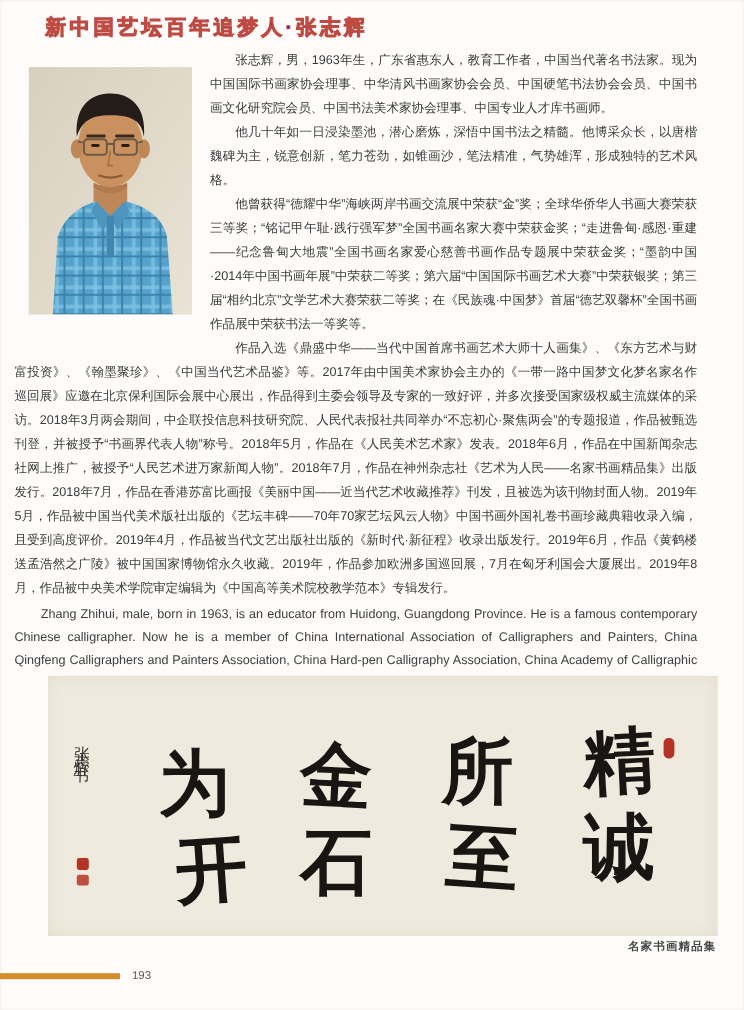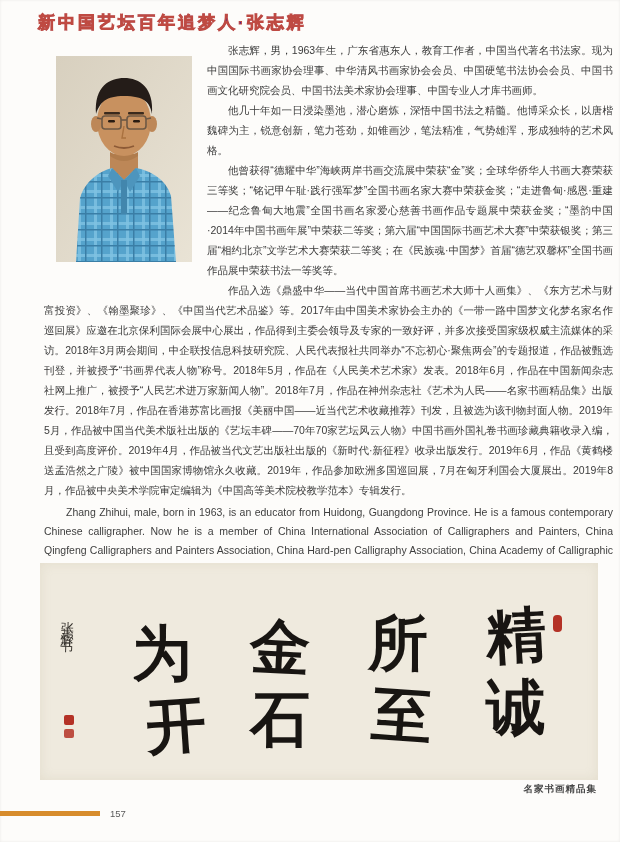--- a/index.html
+++ b/index.html
@@ -10,21 +10,21 @@
     color:#333;
     box-shadow:inset 0 0 3px rgba(0,0,0,.08);
   }
   .page-title{
     position:absolute; left:38px; top:11px;
     font-size:17px; font-weight:700; letter-spacing:3px;
     color:#4c1d95; -webkit-text-stroke:0.9px #bf4a42;
     white-space:nowrap;
   }
   .article{
-    position:absolute; left:44px; top:40px; width:569px; height:518px;
+    position:absolute; left:12px; top:40px; width:569px; height:518px;
     overflow:hidden; text-align:justify;
   }
   .portrait{
     float:left; width:136px; height:206px;
     margin:16px 15px 22px 12px;
     background:#ddd5c5;
   }
   .portrait svg{display:block;}
   .zh-para{
     margin:0; font-size:10.5px; line-height:20px; color:#3b3b3b;
@@ -162,15 +162,15 @@
         <div class="art-col">
           <div class="ch">为</div>
           <div class="ch">开</div>
         </div>
       </div>
   </div>
 
   <div class="art-caption">名家书画精品集</div>
 
   <div class="footer-bar"></div>
-  <div class="page-number">157</div>
+  <div class="page-number">193</div>
 
 </div>
 
 </body></html>

